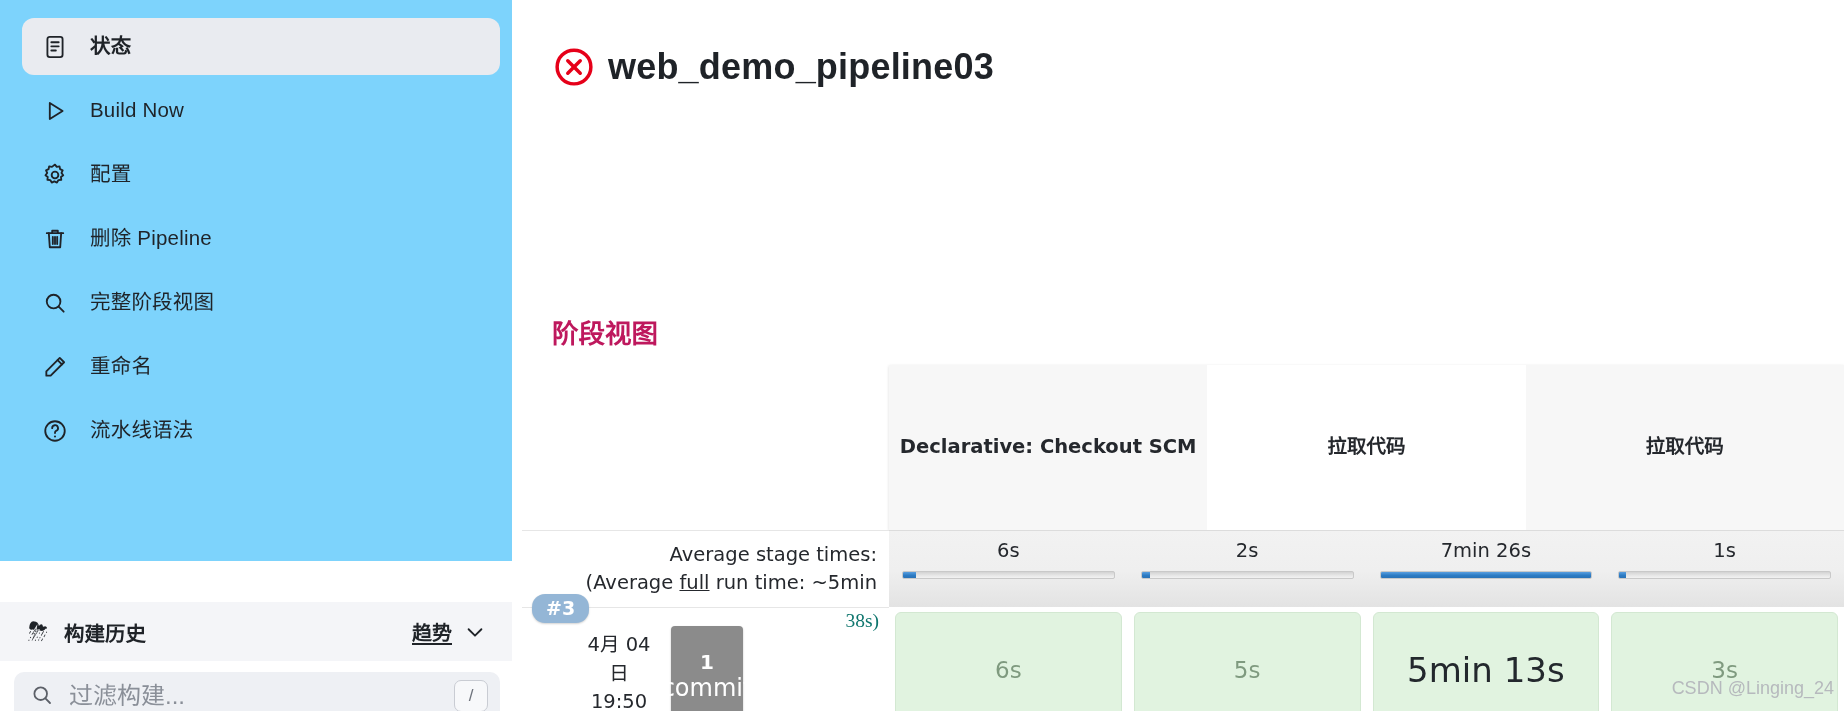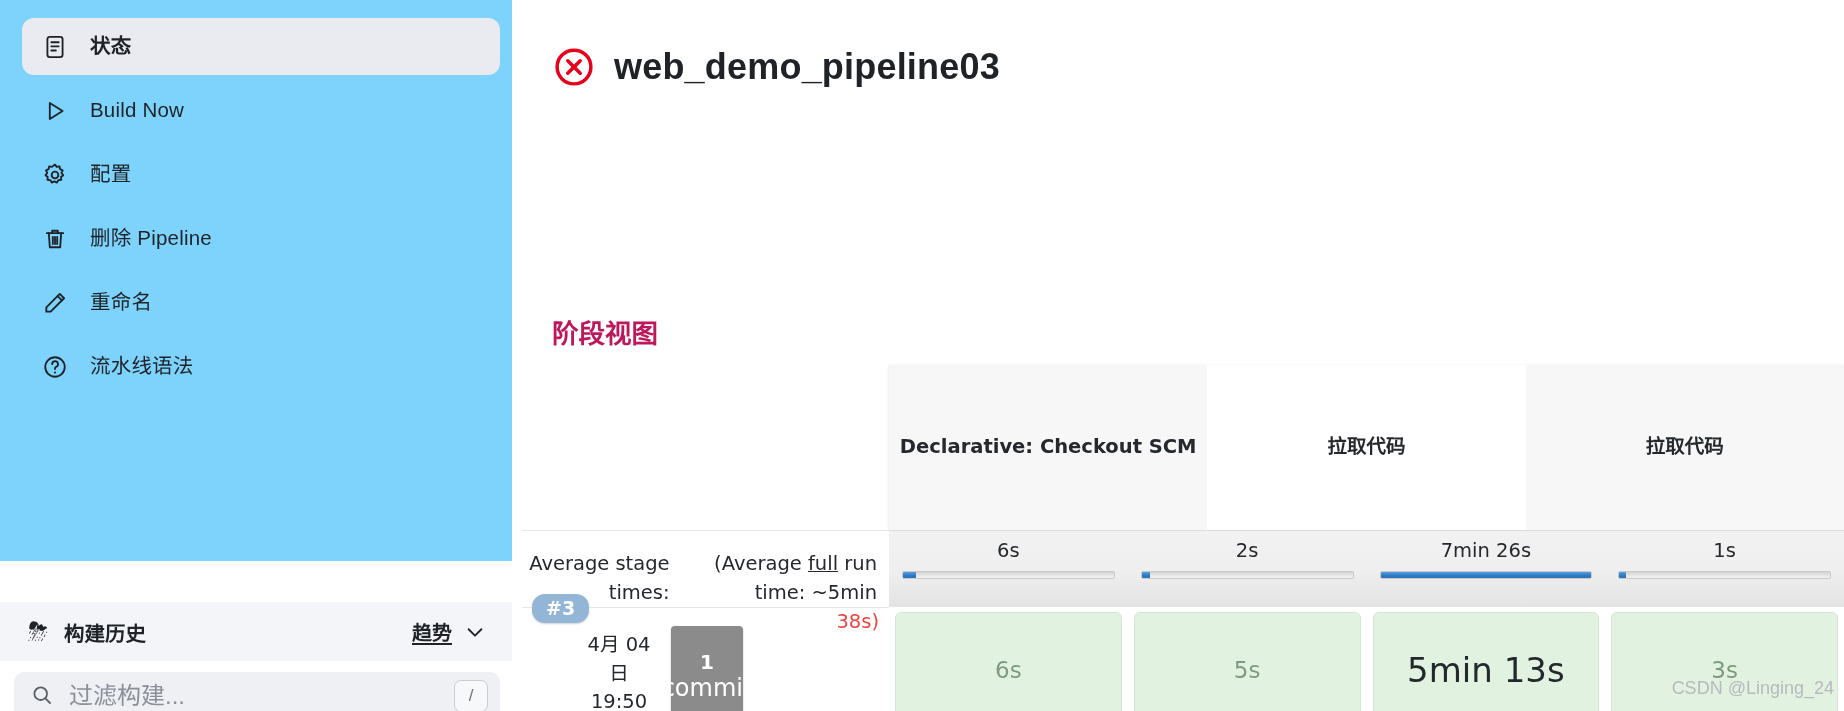--- a/index.html
+++ b/index.html
@@ -76,21 +76,21 @@
   #slash-badge {
     width: 34px; height: 32px; border: 1px solid #c9ccd3; border-radius: 7px;
     display: flex; align-items: center; justify-content: center;
     color: #6e737c; font-size: 17px; background: #f7f8fa;
   }
 
   
   #main { position: absolute; left: 512px; top: 0; right: 0; bottom: 0; }
   #page-head {
     position: absolute; left: 40px; top: 22px;
-    display: flex; align-items: center; gap: 18px;
+    display: flex; align-items: center; gap: 12px;
   }
   #status-icon { width: 44px; height: 44px; flex: 0 0 44px; }
   #page-title {
     font-size: 36px; font-weight: 700; letter-spacing: .2px;
     color: #1f2328; white-space: nowrap;
   }
   #section-title {
     position: absolute; left: 40px; top: 290px;
     font-size: 26.5px; font-weight: 700; color: #be185d;
   }
@@ -124,21 +124,21 @@
   .hdr-cell:last-child { border-right: none; }
   #hdr-row .sv-cols {
     box-shadow: 0 1px 3px rgba(0,0,0,.14);
     border-bottom: 1px solid #dcdcdc;
   }
 
   
   #avg-row { height: 77px; }
   .avg-label {
     height: 77px;
-    display: flex; flex-direction: row; align-items: flex-end; justify-content: center;
+    display: flex; flex-direction: column; align-items: flex-end; justify-content: center;
     text-align: right;
     font-size: 19.5px; line-height: 1.45; color: #25282d;
     padding-right: 12px;
     border-top: 1px solid #e6e6e6;
     background: #ffffff;
   }
   .avg-label u { text-decoration: underline; }
   .avg-cell {
     height: 77px;
     background: linear-gradient(180deg,#f2f2f2 0%,#efefef 52%,#e3e3e3 100%);
@@ -197,21 +197,21 @@
     background: #8b8b8b; color: #ffffff;
     border-radius: 4px 4px 0 0;
     display: flex; flex-direction: column; align-items: center; justify-content: center;
     gap: 4px;
     box-shadow: 0 1px 2px rgba(0,0,0,.25);
   }
   .commit-chip .cc-n { font-size: 20px; font-weight: 700; line-height: 1; }
   .commit-chip .cc-l { font-size: 24px; line-height: 1; }
   .avg-overflow {
     position: absolute; right: 10px; top: 2px;
-    font-size: 19.5px; color: #ef4444;
+    font-size: 19.5px; color: #0f766e; font-family: Liberation Serif, serif;
   }
   .stage-cell {
     height: 120px;
     padding: 5px 6px 0 6px;
     display: flex;
   }
   .stage-box {
     flex: 1 1 auto;
     background: #e1f3e0;
     border: 1px solid #d3e8d2;
@@ -274,20 +274,29 @@
             <path d="M9.4 6.6V4.4h5.2v2.2"></path>
             <path d="M6.3 6.6l.9 13h9.6l.9-13"></path>
             <line x1="10" y1="10" x2="10" y2="16.6"></line>
             <line x1="12" y1="10" x2="12" y2="16.6"></line>
             <line x1="14" y1="10" x2="14" y2="16.6"></line>
           </svg>
         </span>
         <span class="side-label">删除 Pipeline</span>
       </li>
 
+      <li class="side-item">
+        <span class="ic">
+          <svg viewBox="0 0 24 24" width="26" height="26" fill="none" stroke="#1f2328" stroke-width="1.7" stroke-linecap="round">
+            <circle cx="10.7" cy="10.7" r="6.3"></circle>
+            <line x1="15.4" y1="15.4" x2="20" y2="20"></line>
+          </svg>
+        </span>
+        <span class="side-label">完整阶段视图</span>
+      </li>
 
       <li class="side-item">
         <span class="ic">
           <svg viewBox="0 0 24 24" width="26" height="26" fill="none" stroke="#1f2328" stroke-width="1.7" stroke-linecap="round" stroke-linejoin="round">
             <path d="M16.4 3.6l4 4L8 20H4v-4z"></path>
             <line x1="14.4" y1="5.6" x2="18.4" y2="9.6"></line>
           </svg>
         </span>
         <span class="side-label">重命名</span>
       </li>

